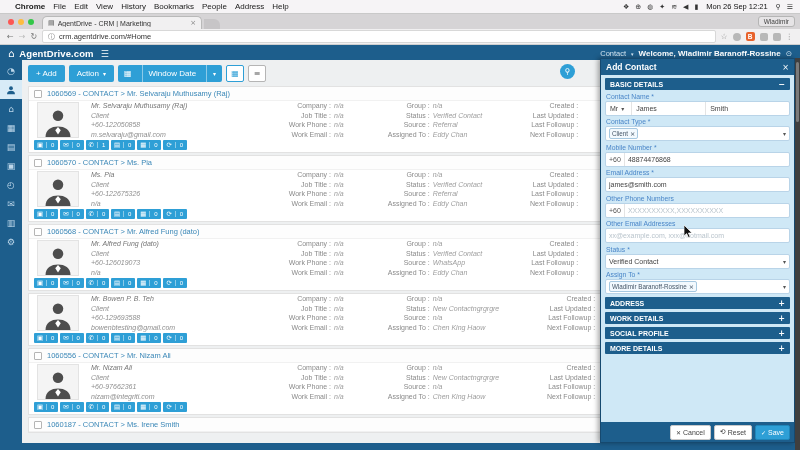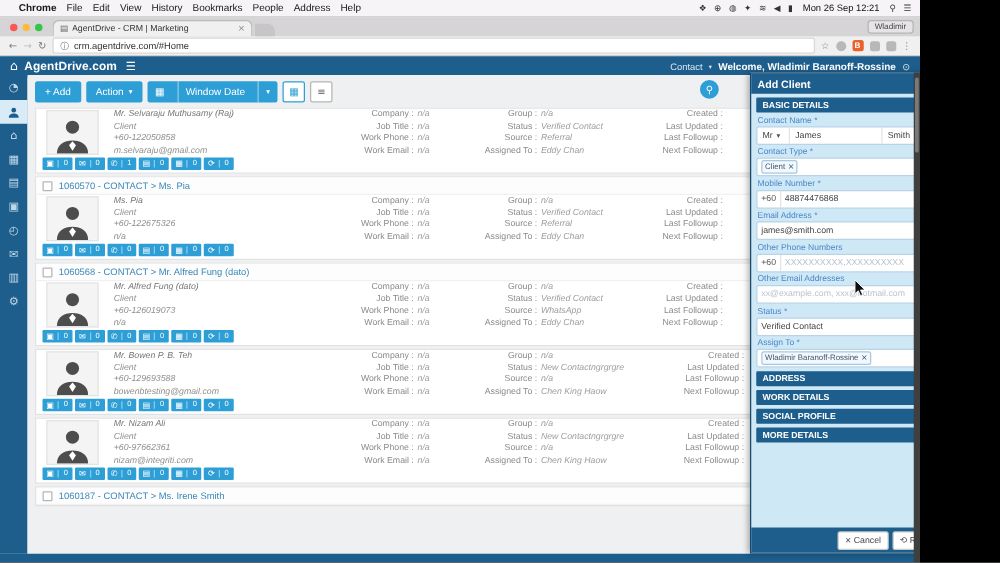--- a/index.html
+++ b/index.html
@@ -1,16 +1,16 @@
 <!DOCTYPE html>
 <html><head>
 <meta charset="utf-8">
 <style>
   html,body{margin:0;padding:0;background:#000;}
-  .screen{width:736px;height:450px;position:relative;overflow:hidden;background:#e8e8e8;
+  .screen{width:800px;height:450px;position:relative;overflow:hidden;background:#e8e8e8;
           font-family:"Liberation Sans",sans-serif;-webkit-font-smoothing:antialiased;}
   .ico{font-family:"DejaVu Sans",sans-serif;font-style:normal;}
 
   
   .menubar{height:13px;background:#f6f4f6;border-bottom:1px solid #c9c9c9;display:flex;
            align-items:center;font-size:8px;color:#1a1a1a;padding:0 7px;gap:8px;}
   .menubar .apple{font-size:9px;line-height:9px;}
   .mb-item{white-space:nowrap;}
   .mb-item.b{font-weight:bold;}
   .mb-spacer{flex:1;}
@@ -248,20 +248,24 @@
               <span class="car ico">▾</span>
             </span>
         </span>
         <span class="view-btn ico">▦</span>
         <span class="view-btn alt ico">≡</span>
         <span class="search-fab ico">⚲</span>
       </div>
 
       <div class="list" id="contact-list">
     <div class="card">
+      <div class="card-head">
+        <span class="cb"></span>
+        <span class="id-link">1060569 - CONTACT &gt; Mr. Selvaraju Muthusamy (Raj)</span>
+      </div>
       <div class="card-body">
         <span class="avatar">
           <svg width="30" height="30" viewBox="0 0 24 24">
                   <circle cx="12" cy="7" r="4.2" fill="#4d4d4d"></circle>
                   <path d="M2 24c0-6 4.6-8.5 10-8.5s10 2.5 10 8.5z" fill="#4d4d4d"></path>
                   <path d="M12 16l-2.2 2.5L12 22l2.2-3.5z" fill="#fff"></path>
                 </svg>
         </span>
         <div class="col col1">
           <div class="nm">Mr. Selvaraju Muthusamy (Raj)</div>
@@ -632,20 +636,24 @@
                 <span class="cnt">0</span>
               </span>
         <span class="ibtn">
                 <span class="g ico">⟳</span>
                 <span class="cnt">0</span>
               </span>
       </div>
     </div>
 
     <div class="card">
+      <div class="card-head">
+        <span class="cb"></span>
+        <span class="id-link">1060556 - CONTACT &gt; Mr. Nizam Ali</span>
+      </div>
       <div class="card-body">
         <span class="avatar">
           <svg width="30" height="30" viewBox="0 0 24 24">
                   <circle cx="12" cy="7" r="4.2" fill="#4d4d4d"></circle>
                   <path d="M2 24c0-6 4.6-8.5 10-8.5s10 2.5 10 8.5z" fill="#4d4d4d"></path>
                   <path d="M12 16l-2.2 2.5L12 22l2.2-3.5z" fill="#fff"></path>
                 </svg>
         </span>
         <div class="col col1">
           <div class="nm">Mr. Nizam Ali</div>
@@ -738,21 +746,21 @@
         <span class="id-link">1060187 - CONTACT &gt; Ms. Irene Smith</span>
       </div>
 
     </div>
   </div>
     </div>
   </div>
 
   <div class="panel">
     <div class="panel-head">
-      <span>Add Client</span>
+      <span>Add Contact</span>
       <span class="x ico">×</span>
     </div>
     <div class="panel-body">
       <div class="sec-bar">
         <span>BASIC DETAILS</span>
         <span class="pm ico">−</span>
       </div>
 
       <div class="f-label">Contact Name *</div>
       <div class="f-input seg-name">

